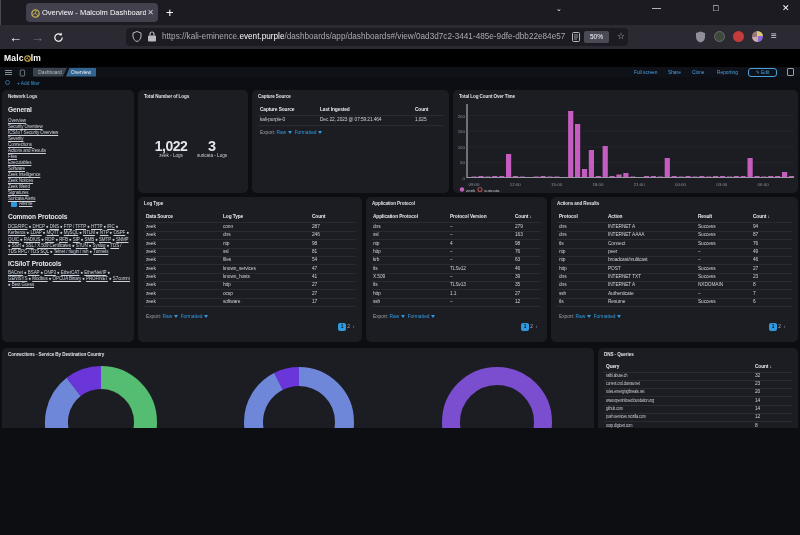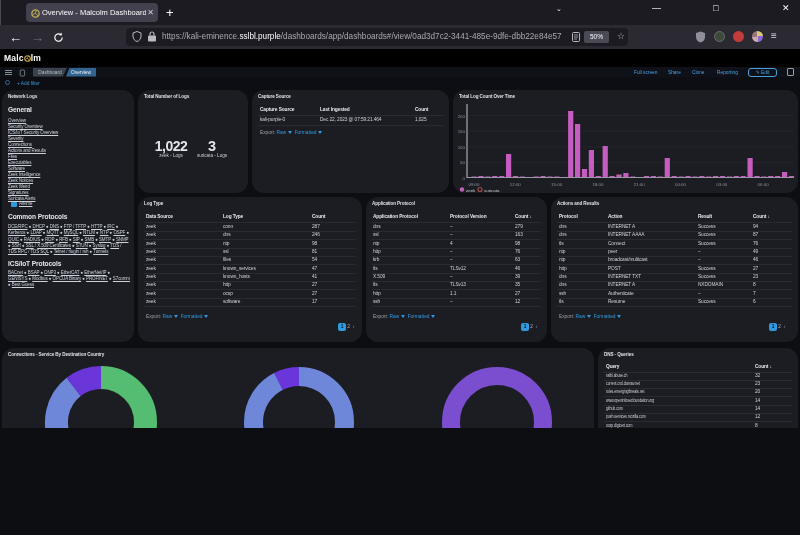--- a/index.html
+++ b/index.html
@@ -31,21 +31,21 @@
 .crumb2 { left:66px; top:67.5px; width:30px; height:9px; background:#33648f; color:#eaf2f8; font-size:4.8px; text-align:center; line-height:9px; clip-path:polygon(12% 0,100% 0,100% 100%,0 100%); }
 .navlink { top:69.5px; color:#4ba0dc; font-size:4.8px; }
 #editbtn { left:748px; top:67.5px; width:29px; height:9.5px; border:1px solid #4ba0dc; border-radius:3px; color:#4ba0dc; font-size:4.8px; text-align:center; line-height:8.5px; }
 
 
 #filterbar { left:0; top:77px; width:800px; height:11px; background:#0d0e13; }
 #addfilter { left:17px; top:80.5px; font-size:4.8px; color:#4098d6; }
 #filtcirc { left:5px; top:80px; width:5px; height:5px; border:1px solid #33688f; border-radius:50%; }
 
 
-.panel { background:#1c1d23; border-radius:12px; }
+.panel { background:#1c1d23; border-radius:5px; }
 .ptitle { position:absolute; left:6px; top:4px; font-size:4.6px; letter-spacing:-0.1px; font-weight:bold; color:#dfe0e4; white-space:nowrap; }
 
 
 .th { position:absolute; font-size:4.8px; letter-spacing:-0.1px; font-weight:bold; color:#e8e9ed; white-space:nowrap; }
 .td { position:absolute; font-size:4.8px; letter-spacing:-0.1px; color:#cfd2d9; white-space:nowrap; }
 .rline { position:absolute; height:1px; background:#292a32; }
 .export { position:absolute; font-size:4.8px; color:#9aa0a8; white-space:nowrap; }
 .export a { color:#2f9ae0; text-decoration:none; }
 .dl { display:inline-block; width:0; height:0; border-left:2.2px solid transparent; border-right:2.2px solid transparent; border-top:3.8px solid #2f9ae0; margin-left:0.5px; }
 .pgn { position:absolute; font-size:4.8px; color:#aab0b8; }
@@ -84,21 +84,21 @@
       <path d="M8.6 0.6 L8.8 3.4 L6 3.2 Z" fill="#fbfbfe"></path>
     </svg>
 <div class="abs" id="urlbar"></div>
 <svg class="abs" style="left:132px;top:31px" width="10" height="11" viewBox="0 0 10 11">
       <path d="M5 0.5 L9 2 L9 5 C9 8 7 10 5 10.5 C3 10 1 8 1 5 L1 2 Z" fill="none" stroke="#b9b9c3" stroke-width="1"></path>
     </svg>
 <svg class="abs" style="left:147px;top:31px" width="10" height="11" viewBox="0 0 10 11">
       <rect x="1" y="4.5" width="8" height="6" rx="1" fill="#b9b9c3"></rect>
       <path d="M3 4.5 V3 a2 2 0 0 1 4 0 V4.5" fill="none" stroke="#b9b9c3" stroke-width="1.2"></path>
     </svg>
-<div class="abs" id="urltext">https://kali-eminence.<b>sslbl.purple</b>/dashboards/app/dashboards#/view/0ad3d7c2-3441-485e-9dfe-dbb22e84e57</div>
+<div class="abs" id="urltext">https://kali-eminence.<b>event.purple</b>/dashboards/app/dashboards#/view/0ad3d7c2-3441-485e-9dfe-dbb22e84e57</div>
 <svg class="abs" style="left:572px;top:32px" width="8" height="10" viewBox="0 0 8 10">
       <rect x="0.5" y="0.5" width="7" height="9" rx="1" fill="none" stroke="#b9b9c3"></rect>
       <path d="M2 3 h4 M2 5 h4 M2 7 h3" stroke="#b9b9c3" stroke-width="0.8"></path>
     </svg>
 <div class="abs" id="zoomchip">50%</div>
 <div class="abs" style="left:617px; top:31px; color:#b9b9c3; font-size:9px;">☆</div>
 <svg class="abs" style="left:695px;top:31px" width="11" height="12" viewBox="0 0 11 12">
       <path d="M5.5 0.5 L10 2 L10 6 C10 9 8 11 5.5 11.5 C3 11 1 9 1 6 L1 2 Z" fill="#8f8f9a"></path>
     </svg>
 <div class="abs" style="left:714px; top:31px; width:11px; height:11px; border-radius:50%; background:#3d4a3a; border:1px solid #6a6a72;"></div>

